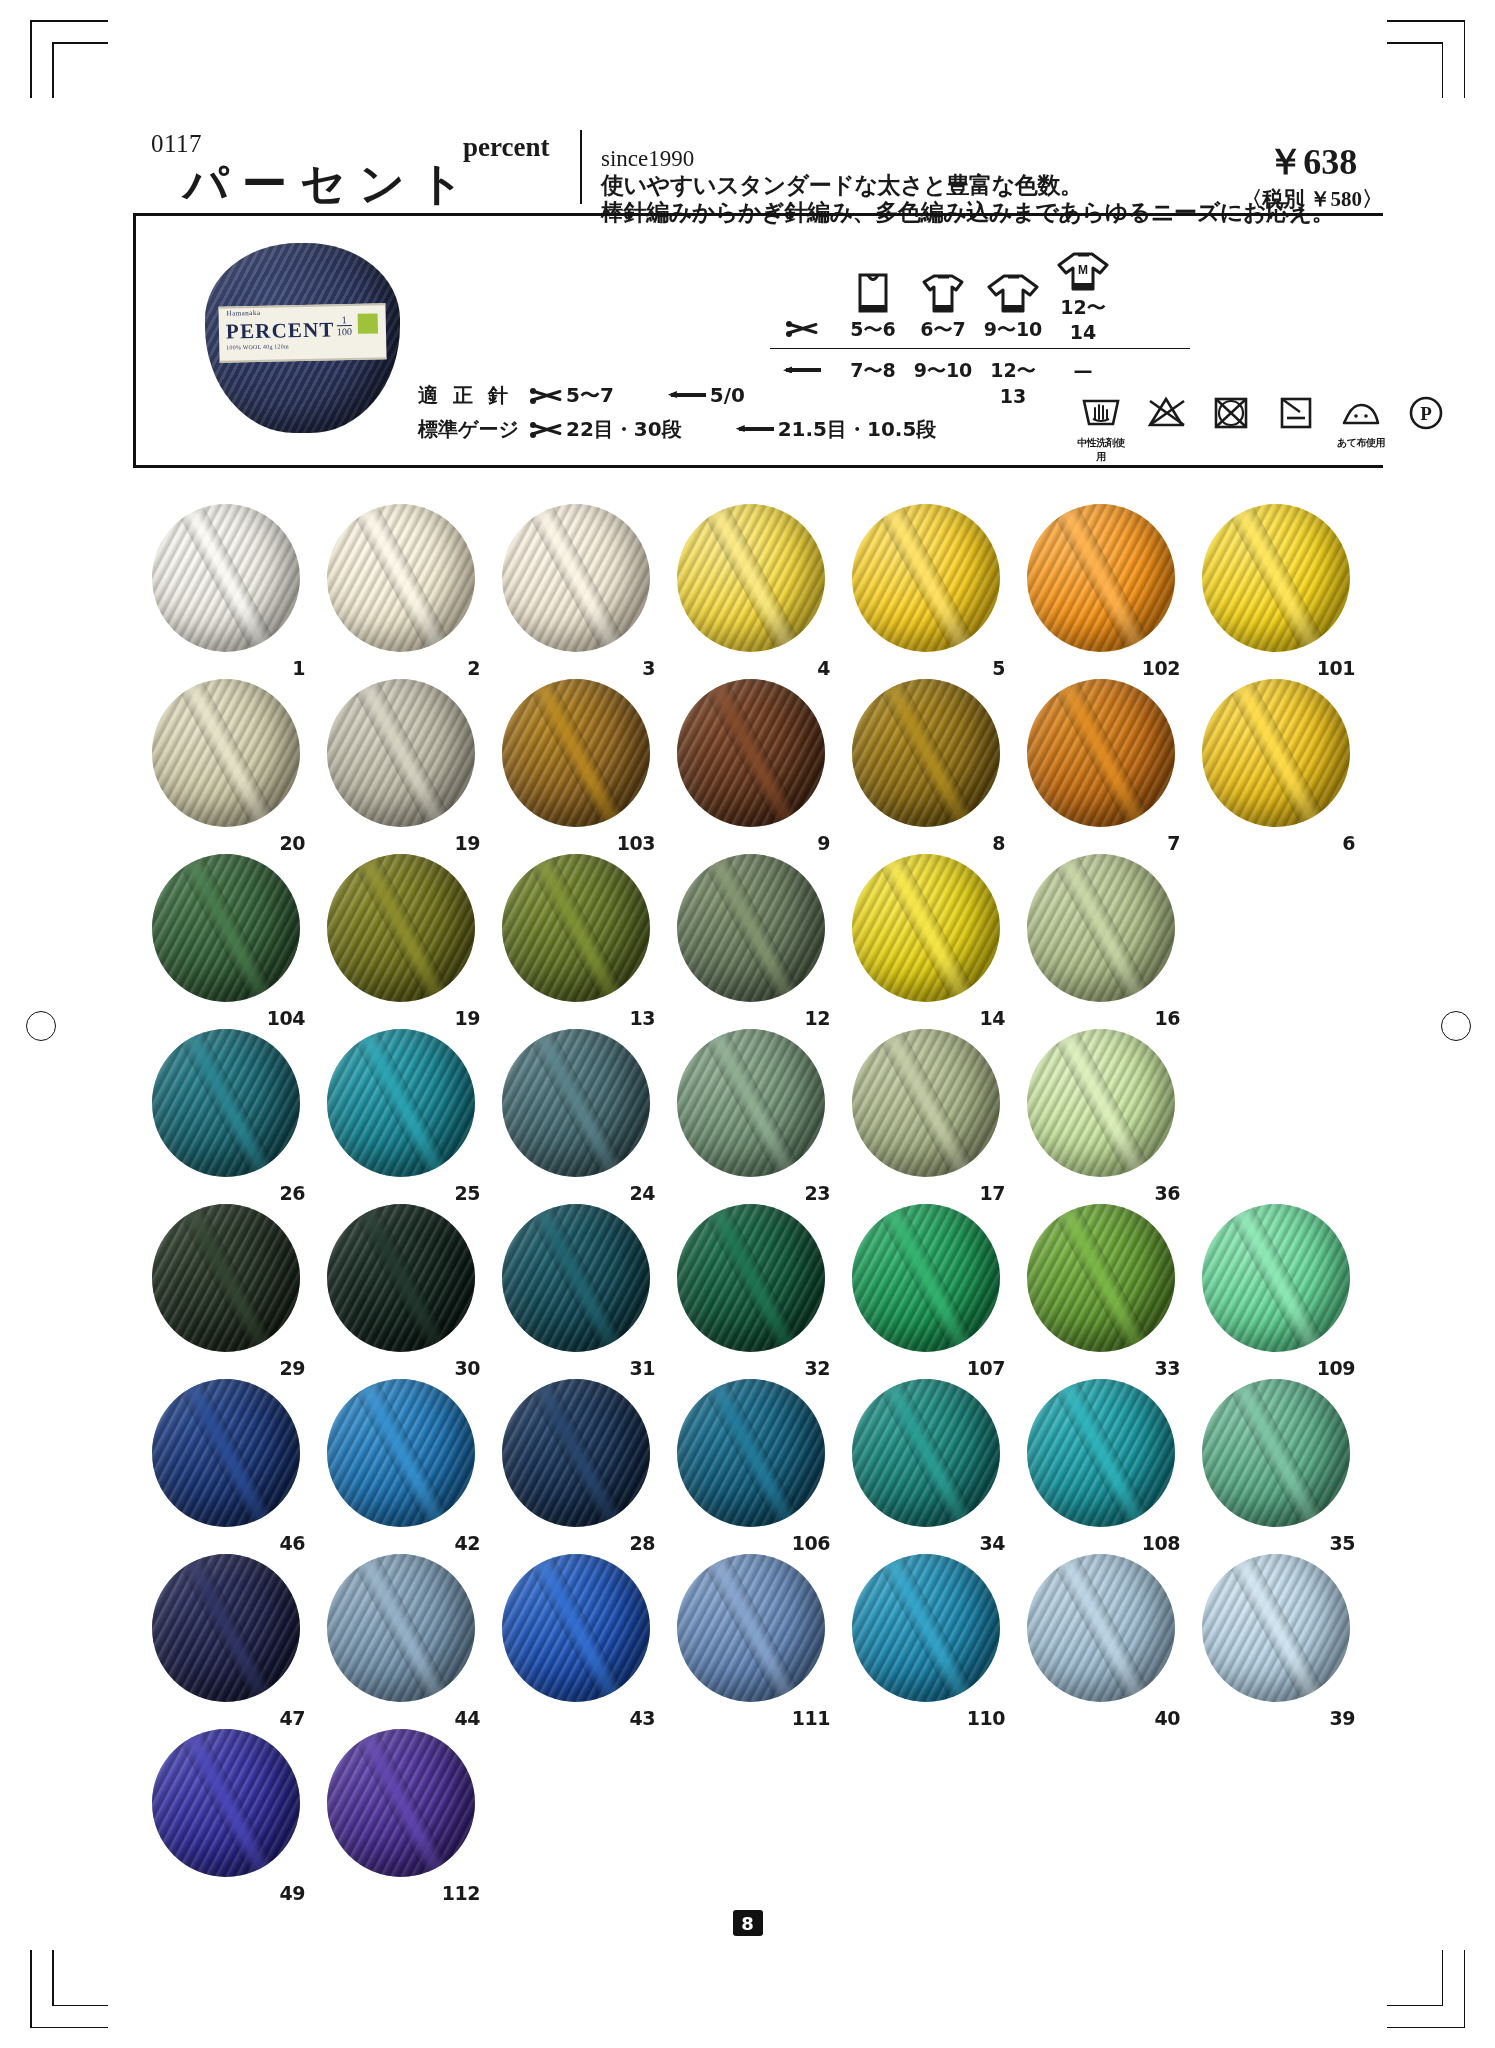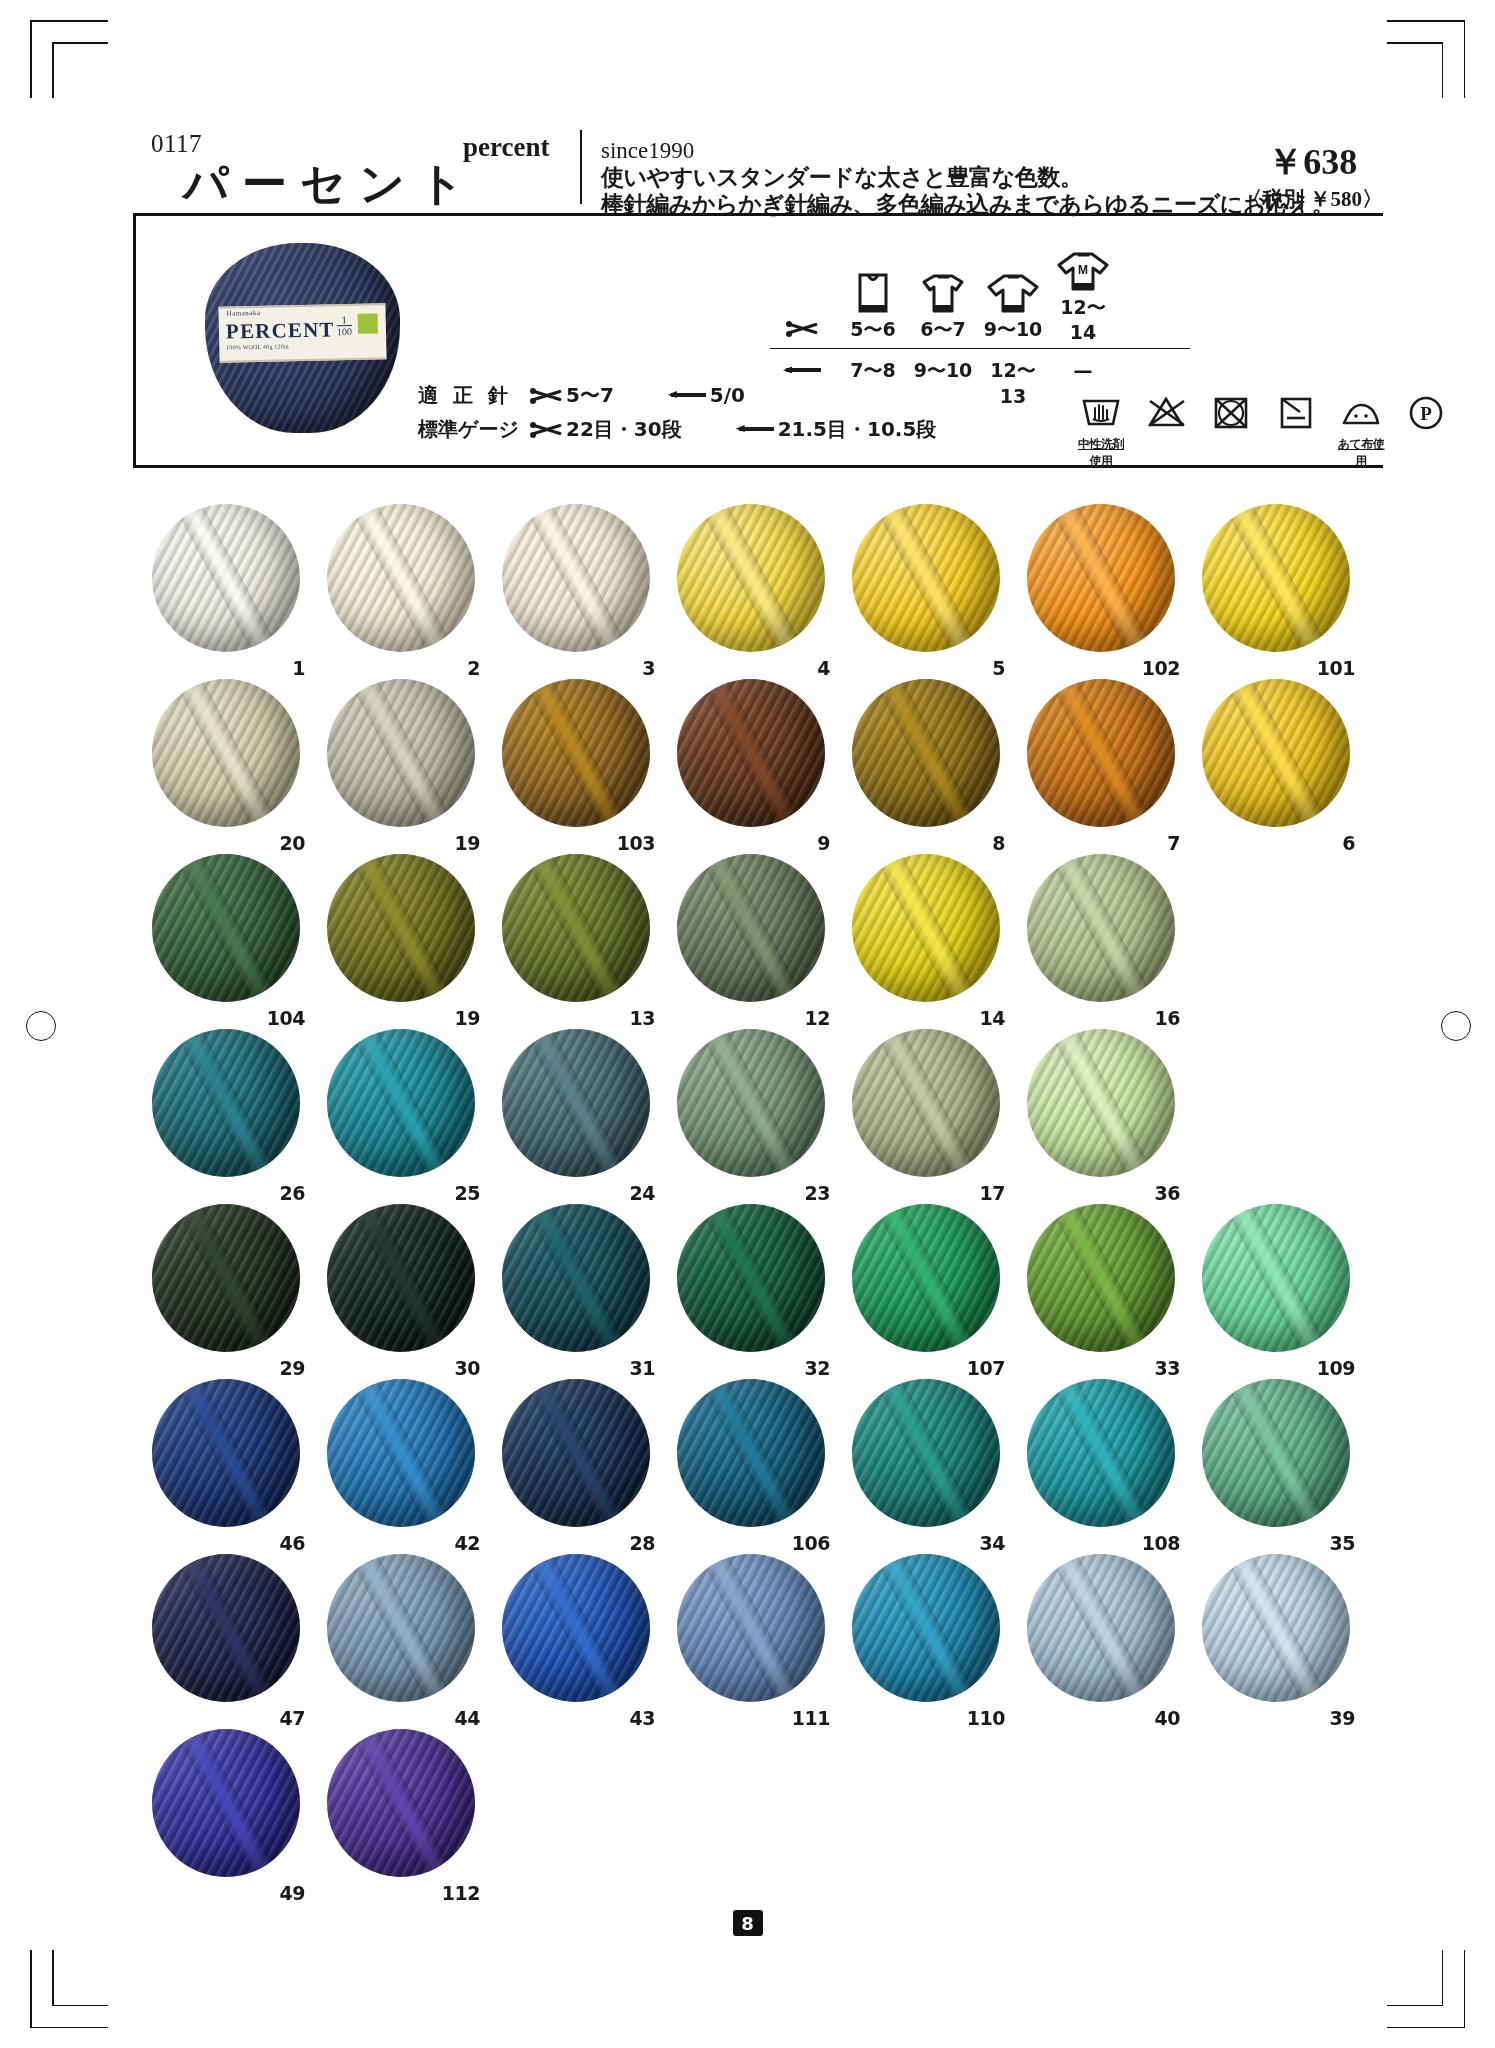--- a/index.html
+++ b/index.html
@@ -19,21 +19,21 @@
   .page{position:absolute;left:0;top:0;width:1495px;height:2048px;}
 
   
   .header{position:absolute;left:133px;top:130px;width:1250px;}
   .hdr-row{position:relative;height:78px;}
   .prod-code{position:absolute;left:18px;top:0px;font-size:25px;letter-spacing:.5px;}
   .prod-name-en{position:absolute;left:330px;top:2px;font-size:27px;font-weight:700;}
   .prod-name-jp{position:absolute;left:10px;top:24px;font-size:45px;font-weight:700;
      font-family:"DejaVu Sans","Liberation Sans",sans-serif;letter-spacing:13px;margin-left:40px;}
   .hdr-divider-v{position:absolute;left:447px;top:0px;width:1.6px;height:74px;background:#111;}
-  .hdr-desc{position:absolute;left:468px;top:8px;}
+  .hdr-desc{position:absolute;left:468px;top:16px;}
   .hdr-desc .l1{font-size:23px;line-height:26px;}
   .hdr-desc .l2,.hdr-desc .l3{font-size:23px;line-height:27px;font-weight:700;
      font-family:"DejaVu Sans","Liberation Sans",sans-serif;letter-spacing:-0.4px;}
   .price-box{position:absolute;right:0px;top:8px;text-align:center;}
   .price-main{font-size:36px;font-weight:700;letter-spacing:0px;}
   .price-sub{font-size:21px;font-weight:700;margin-top:-2px;}
 
   .rule-top{position:absolute;left:133px;top:213px;width:1250px;height:2.6px;background:#111;}
   .rule-bottom{position:absolute;left:133px;top:465px;width:1250px;height:2.6px;background:#111;}
   .rule-left-edge{position:absolute;left:133px;top:213px;width:2.6px;height:255px;background:#111;}
@@ -96,22 +96,22 @@
   .sizing .leadcell{width:68px;display:flex;align-items:center;justify-content:center;height:30px;}
   .sizing .hline{height:1.4px;background:#111;margin:5px 0 6px 0;width:100%;}
   .sizing .r2{display:flex;align-items:center;}
   .sizing .r2 .icell{height:26px;line-height:26px;}
 
   .gicon{height:44px;display:flex;align-items:flex-end;justify-content:center;margin-bottom:3px;}
 
   
   .care{position:absolute;left:1075px;top:395px;display:flex;align-items:flex-start;gap:13px;}
   .care .citem{text-align:center;width:52px;}
-  .care .ctext{font-size:12px;font-weight:700;margin-top:1px;letter-spacing:-0.5px;
-     font-family:"DejaVu Sans","Liberation Sans",sans-serif;text-decoration:underline;}
+  .care .ctext{font-size:10px;font-weight:700;margin-top:1px;letter-spacing:-0.5px;
+     font-family:"DejaVu Sans","Liberation Sans",sans-serif;}
 
   
   .grid{position:absolute;left:140px;top:500px;width:1230px;}
   .grow{display:flex;}
   .cell{width:175px;height:175px;position:relative;}
   .ball{position:absolute;left:12px;top:4px;width:148px;height:148px;border-radius:50%;
      overflow:hidden;}
   .ball .tex{position:absolute;inset:0;
      background-image:
        repeating-linear-gradient(118deg,

